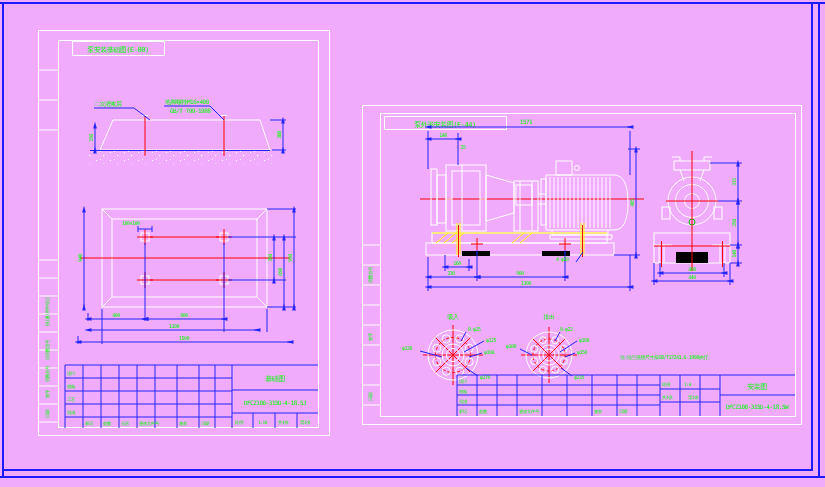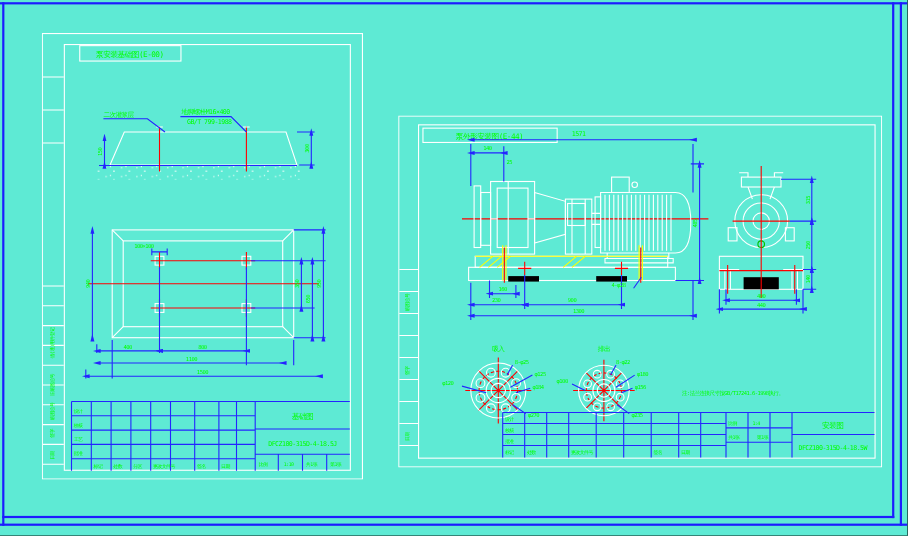--- a/index.html
+++ b/index.html
@@ -1,16 +1,16 @@
 <!DOCTYPE html>
 <html><head>
 <meta charset="utf-8">
 <style>
   html,body{margin:0;padding:0;background:#000;}
-  #canvas{position:relative;width:825px;height:487px;background:#5eead4;overflow:hidden;
+  #canvas{position:relative;width:825px;height:487px;background:#f0abfc;overflow:hidden;
           font-family:"DejaVu Sans Mono",monospace;}
   .frame{position:absolute;background:#1c1cff;}
   svg{position:absolute;}
   .w{stroke:#ffffff;fill:none;stroke-width:1;}
   .wf{fill:#ffffff;stroke:none;}
   .b{stroke:#2424ff;fill:none;stroke-width:1;}
   .r{stroke:#ff0000;fill:none;stroke-width:1;}
   .y{stroke:#ffff00;fill:none;stroke-width:1;}
   .gr{stroke:#00c000;fill:none;stroke-width:1;}
   text.g{fill:#00ff00;font-family:"DejaVu Sans Mono",monospace;letter-spacing:-0.5px;}

